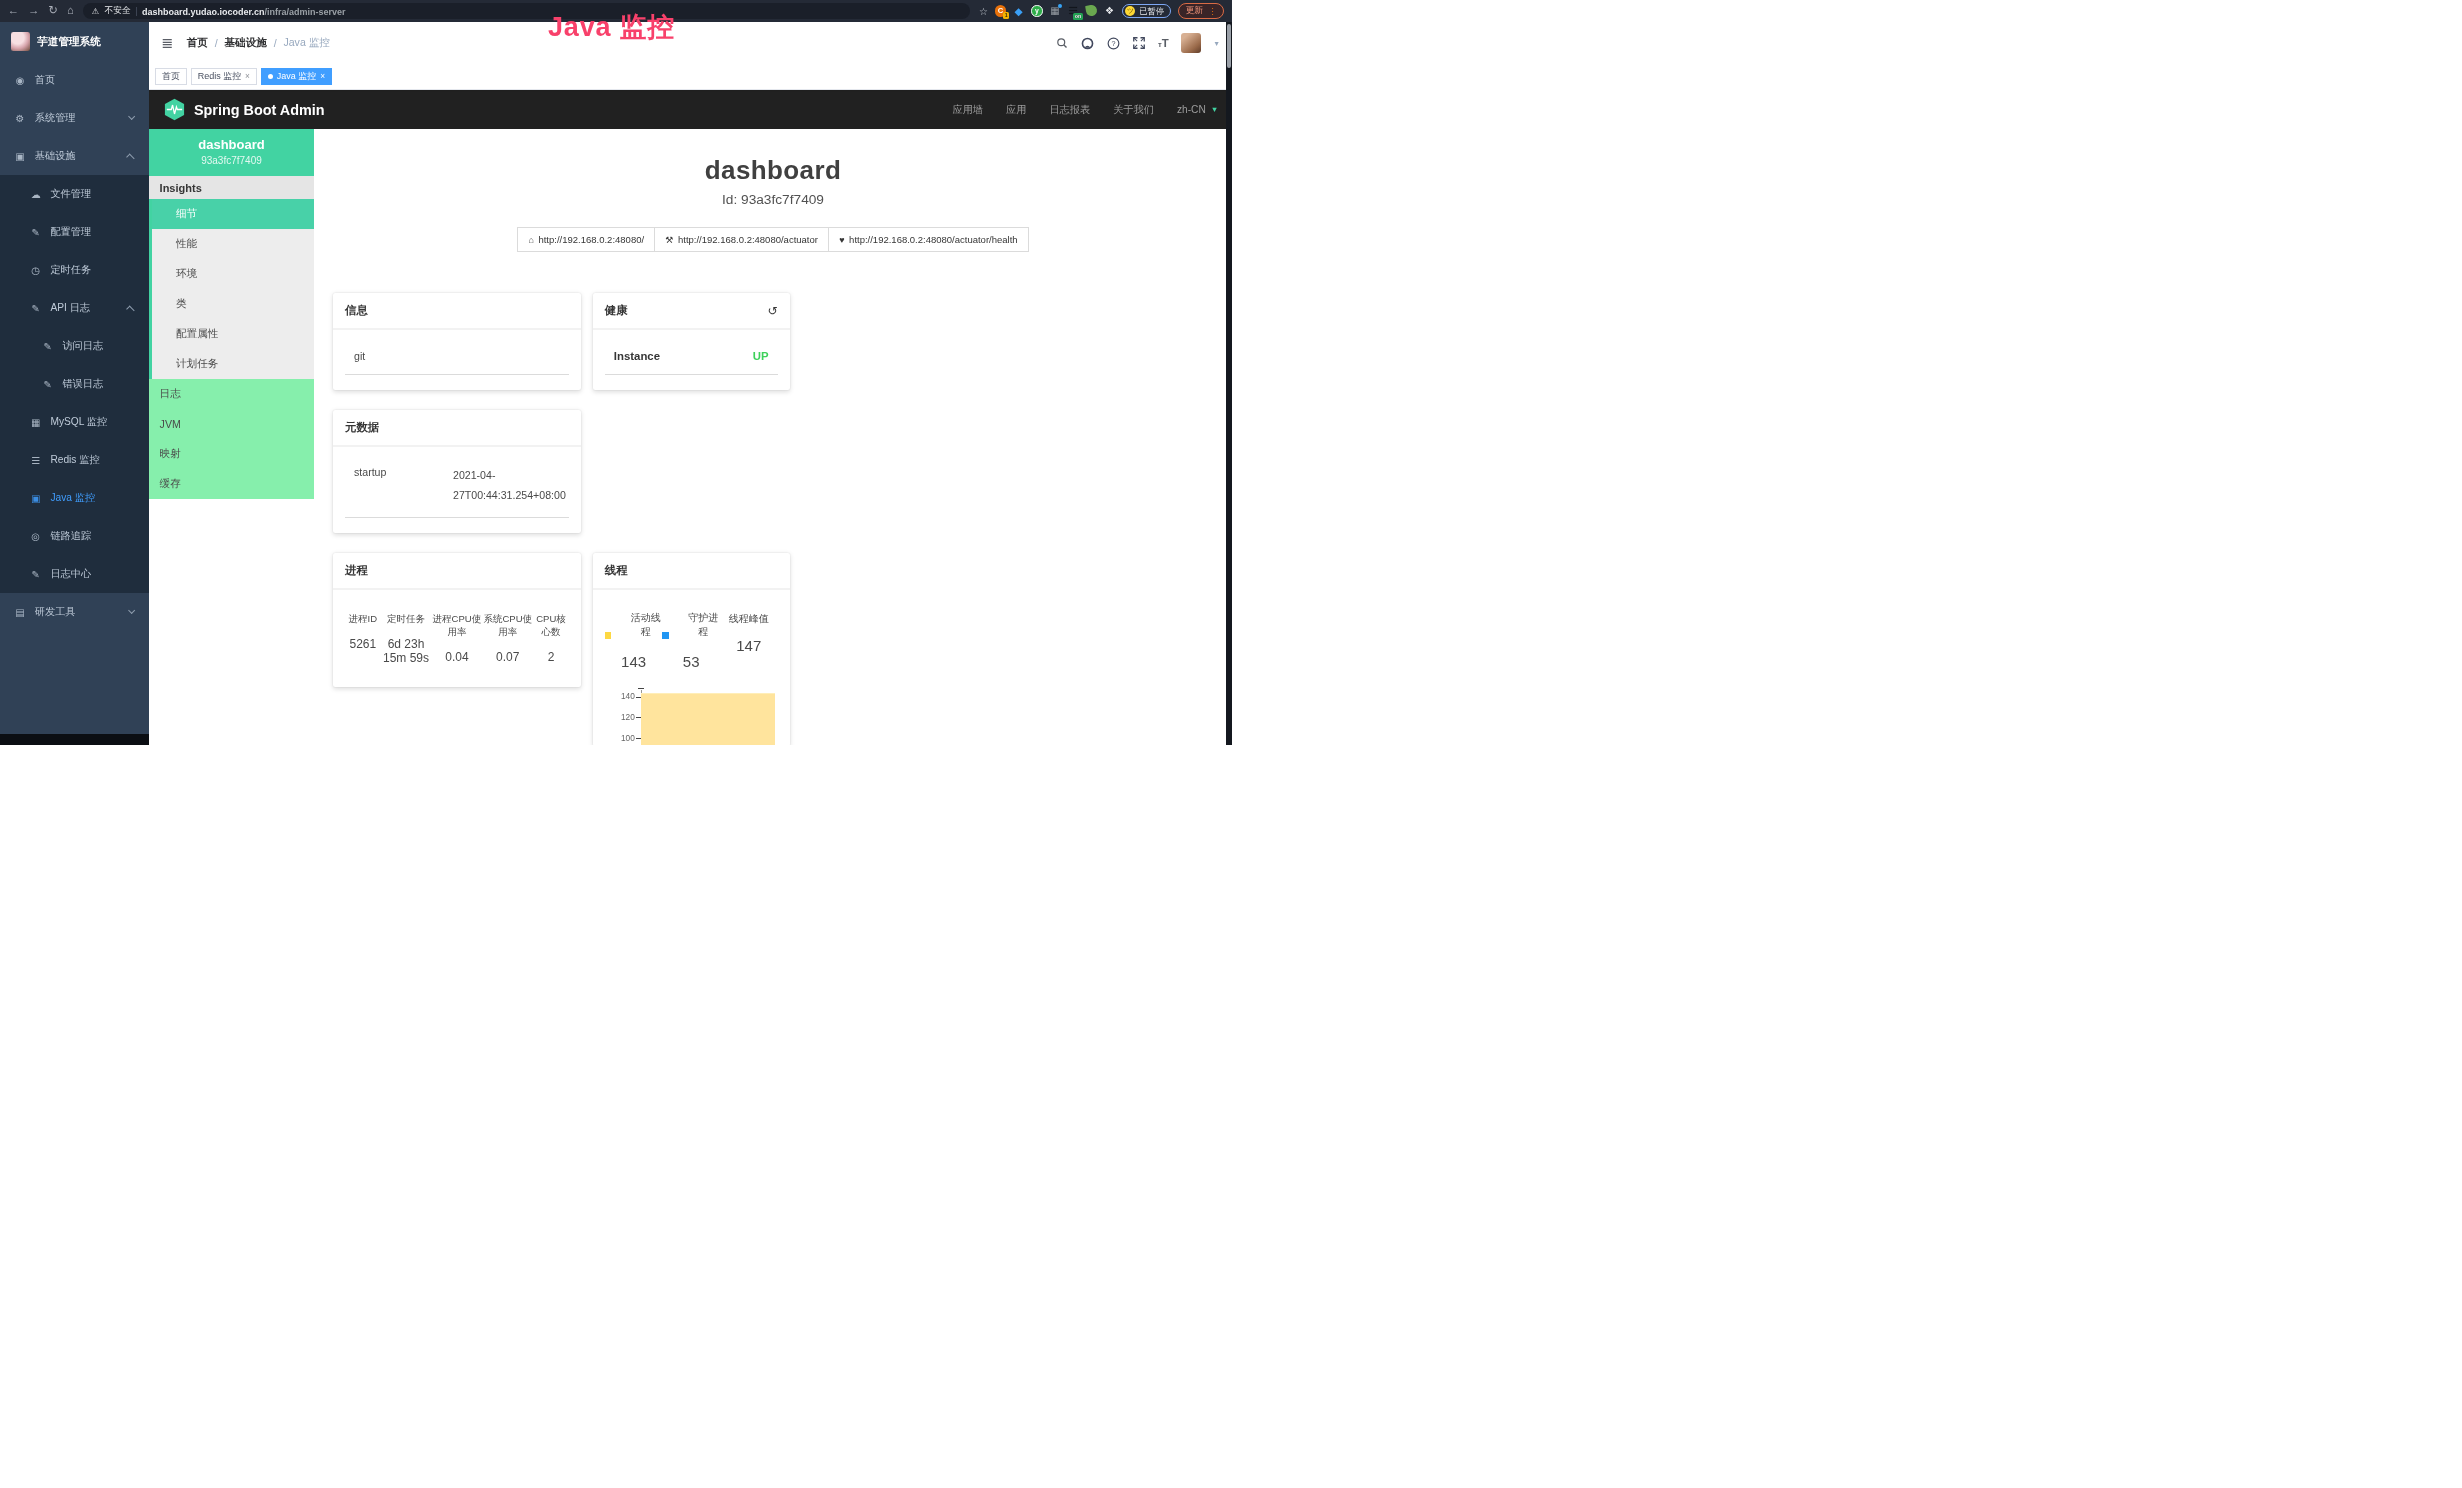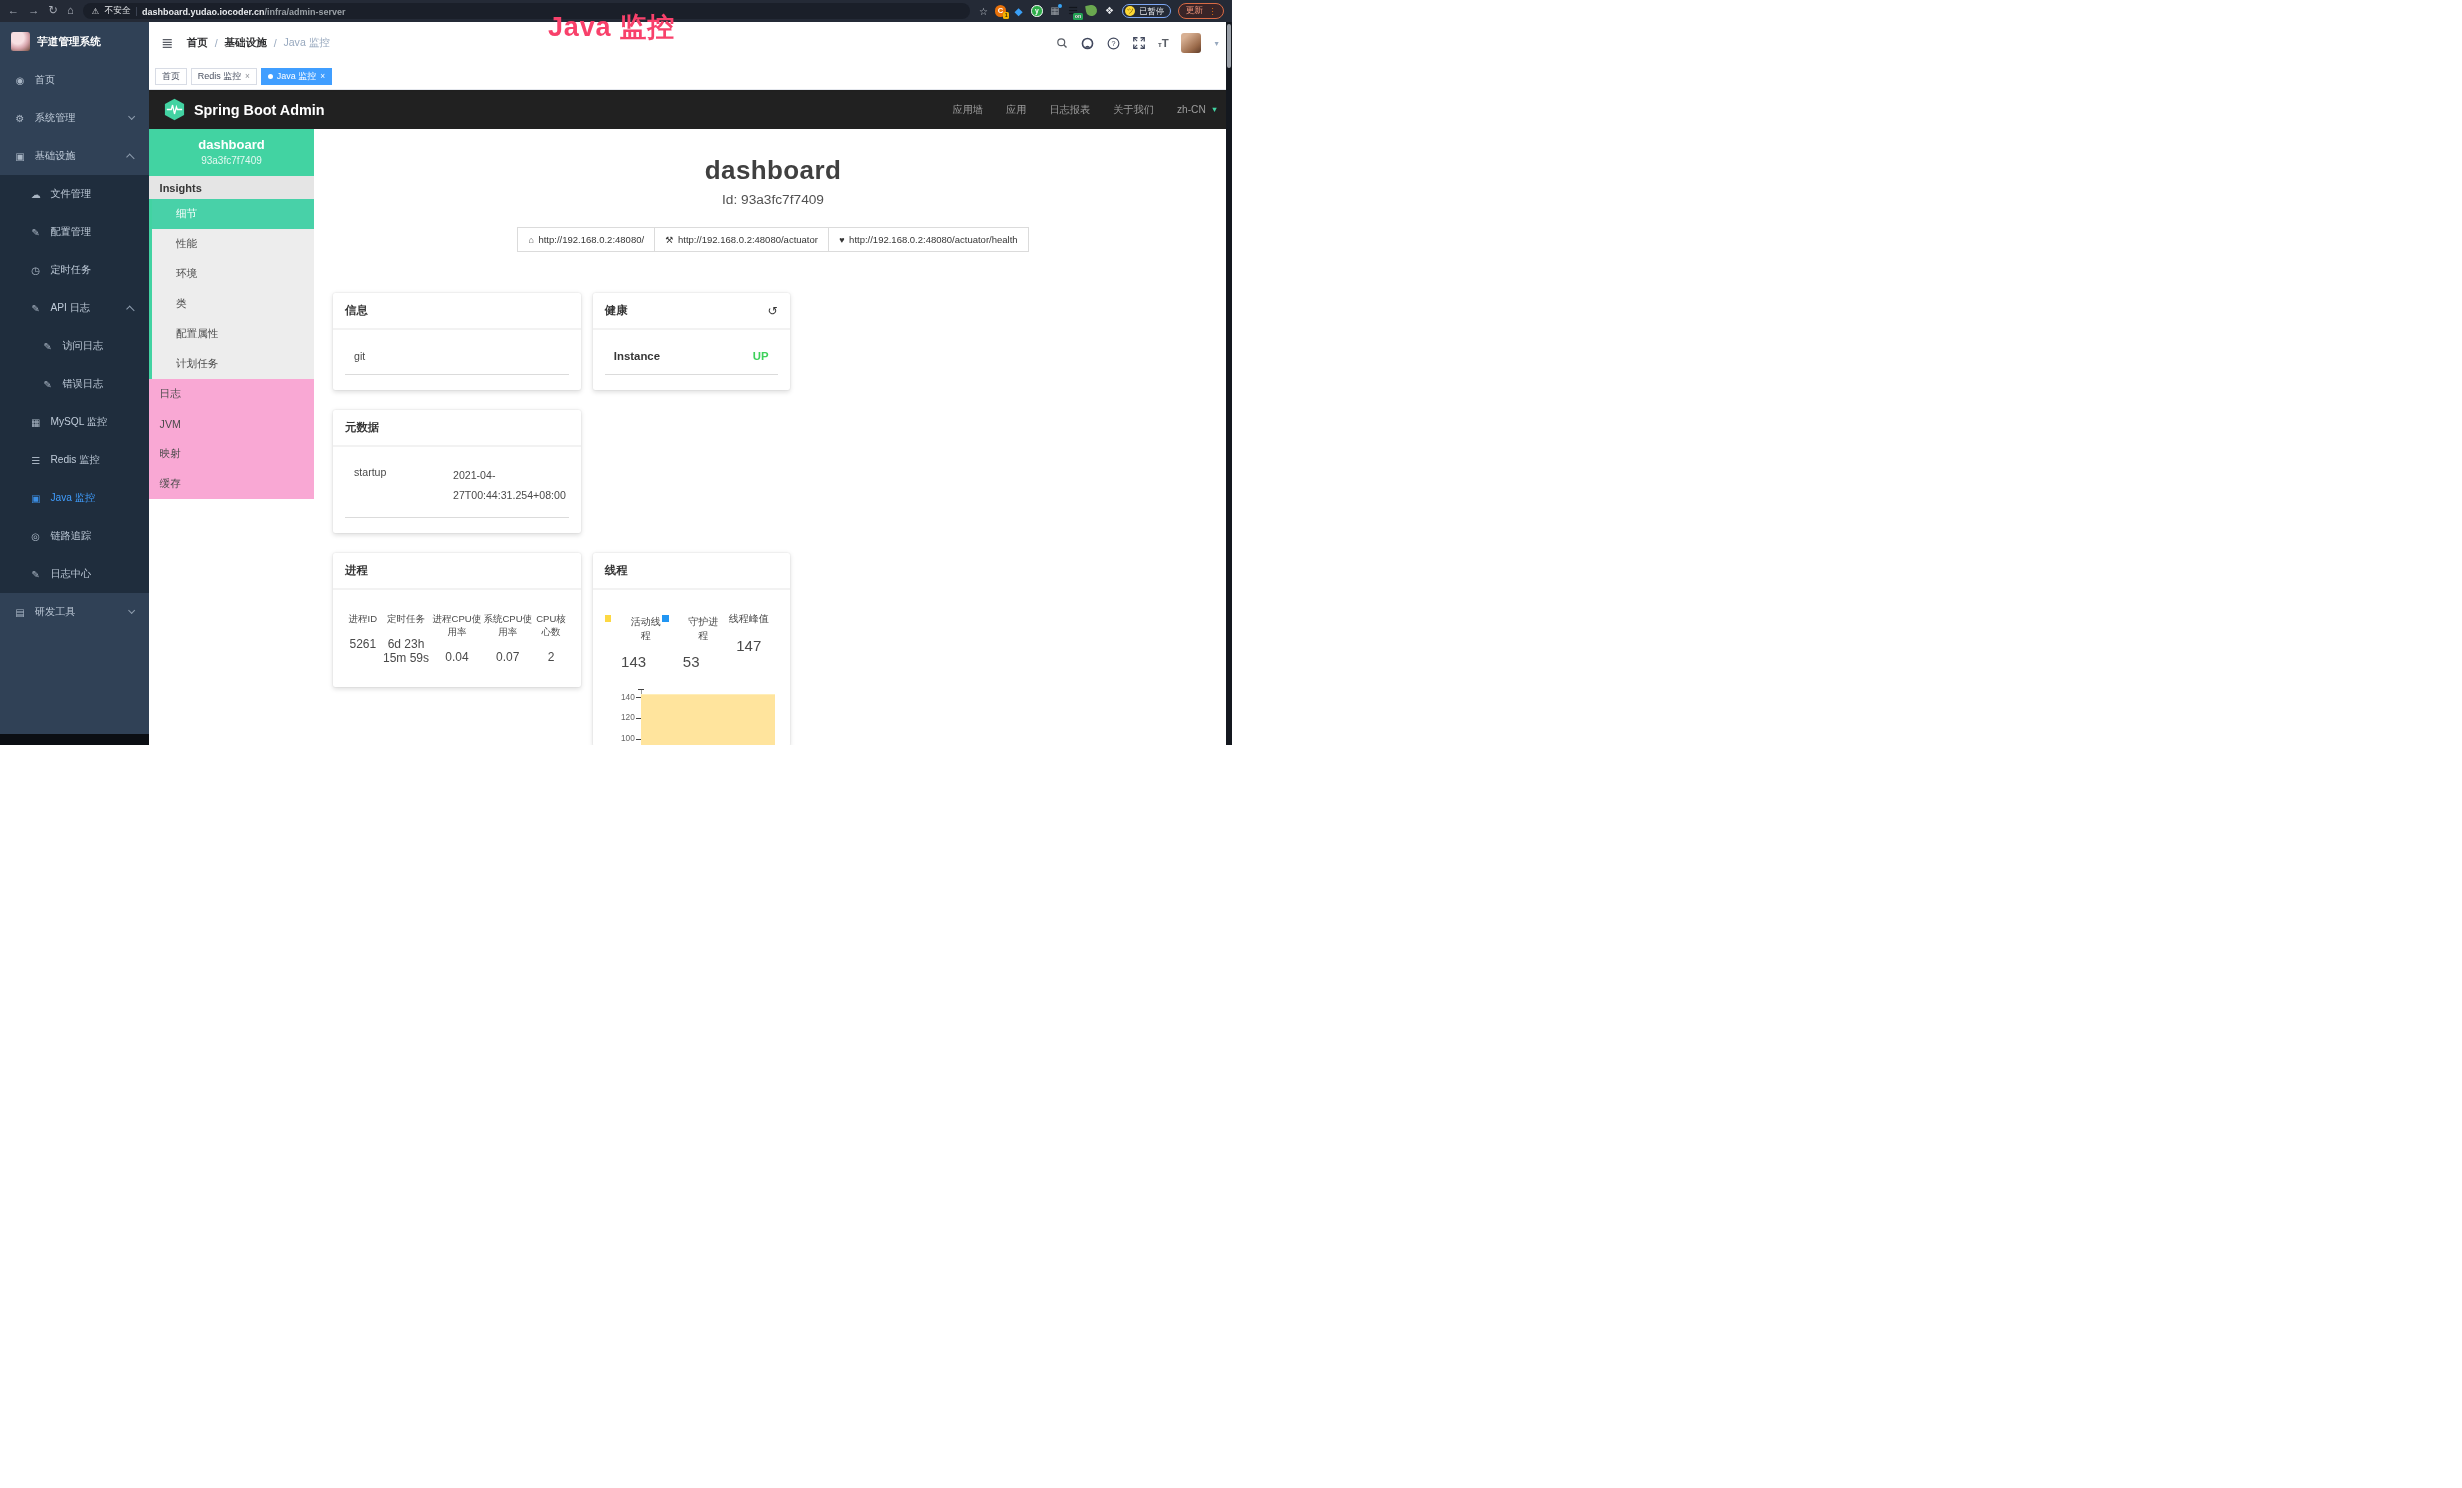--- a/index.html
+++ b/index.html
@@ -89,21 +89,21 @@
 
   .sba-body { flex:1; display:flex; min-height:0; }
   .sba-side { width:165px; flex-shrink:0; font-size:10.6px; color:#4a4a4a; }
   .sba-app { background:#42d3a2; color:#fff; text-align:center; padding:8.3px 0 10px; cursor:pointer; }
   .sba-app-name { font-size:13px; font-weight:700; }
   .sba-app-id { font-size:10px; color:rgba(255,255,255,.85); margin-top:3px; }
   .sba-group-label { background:#e5e5e5; padding:5.3px 0 5.3px 10.6px; font-weight:700; font-size:11px; color:#363636; cursor:pointer; }
   .insights-group { background:#ededed; border-left:3px solid #42d3a2; }
   .sba-item { height:30px; display:flex; align-items:center; padding-left:24px; cursor:pointer; }
   .sba-item.active { background:#48d1a8; color:#fff; }
-  .sba-root-item { height:30px; display:flex; align-items:center; padding-left:10.6px; cursor:pointer; background:#f9a8d4; }
+  .sba-root-item { height:30px; display:flex; align-items:center; padding-left:10.6px; cursor:pointer; background:#86efac; }
 
   .sba-main { flex:1; min-width:0; padding-top:26px; background:#fff; }
   .app-title { text-align:center; font-size:26px; font-weight:700; color:#404040; letter-spacing:0.4px; }
   .app-id-line { text-align:center; font-size:13.7px; color:#525252; margin-top:6px; }
   .endpoints { display:flex; justify-content:center; margin-top:20px; }
   .ep-btn { display:flex; align-items:center; gap:4.6px; border:0.8px solid #dbdbdb; background:#fff; padding:6px 10px; font-size:9.5px; color:#363636; cursor:pointer; }
   .ep-btn + .ep-btn { margin-left:-0.8px; }
   .ep-ic { font-size:9px; color:#363636; }
 
   .panels { display:grid; grid-template-columns:1fr 1fr 1fr 1fr; gap:20px 12px; padding:0 25px 0 19px; margin-top:41px; align-items:start; }
@@ -121,21 +121,21 @@
   .meta-key { width:99px; }
 
   .proc-grid { display:flex; text-align:center; padding:10.6px 0 7.6px; }
   .proc-col { flex:1; }
   .proc-col.narrow { flex:.7; }
   .proc-h { font-size:9.5px; color:#4a4a4a; }
   .proc-v { font-size:12px; color:#4a4a4a; margin-top:10.6px; }
 
   .thread-stats { display:flex; text-align:center; padding-top:9px; }
   .ts-col { flex:1; }
-  .ts-label { font-size:10px; color:#4a4a4a; display:inline-flex; align-items:flex-start; gap:18px; }
+  .ts-label { font-size:10px; color:#4a4a4a; display:inline-flex; align-items:flex-end; gap:18px; }
   .sq { width:7.6px; height:7.6px; display:inline-block; }
   .sq-yellow { background:#fdd843; }
   .sq-blue { background:#2196f3; }
   .ts-val { font-size:15px; color:#4a4a4a; margin-top:10.6px; }
 
   .thread-chart { position:relative; height:59px; margin-top:16.7px; overflow:hidden; }
   .ytick { position:absolute; left:0; width:30px; text-align:right; font-size:8.3px; color:#666; }
   .ytick:after { content:""; position:absolute; right:-6px; top:55%; width:4.6px; height:0.8px; background:#444; }
   .yaxis { position:absolute; left:36px; top:3px; bottom:-7.6px; width:0.8px; background:#999; }
   .area { position:absolute; left:36px; right:3px; top:6.8px; height:152px; background:#ffe49d; border-top:1.5px solid #ffeeb8; }

